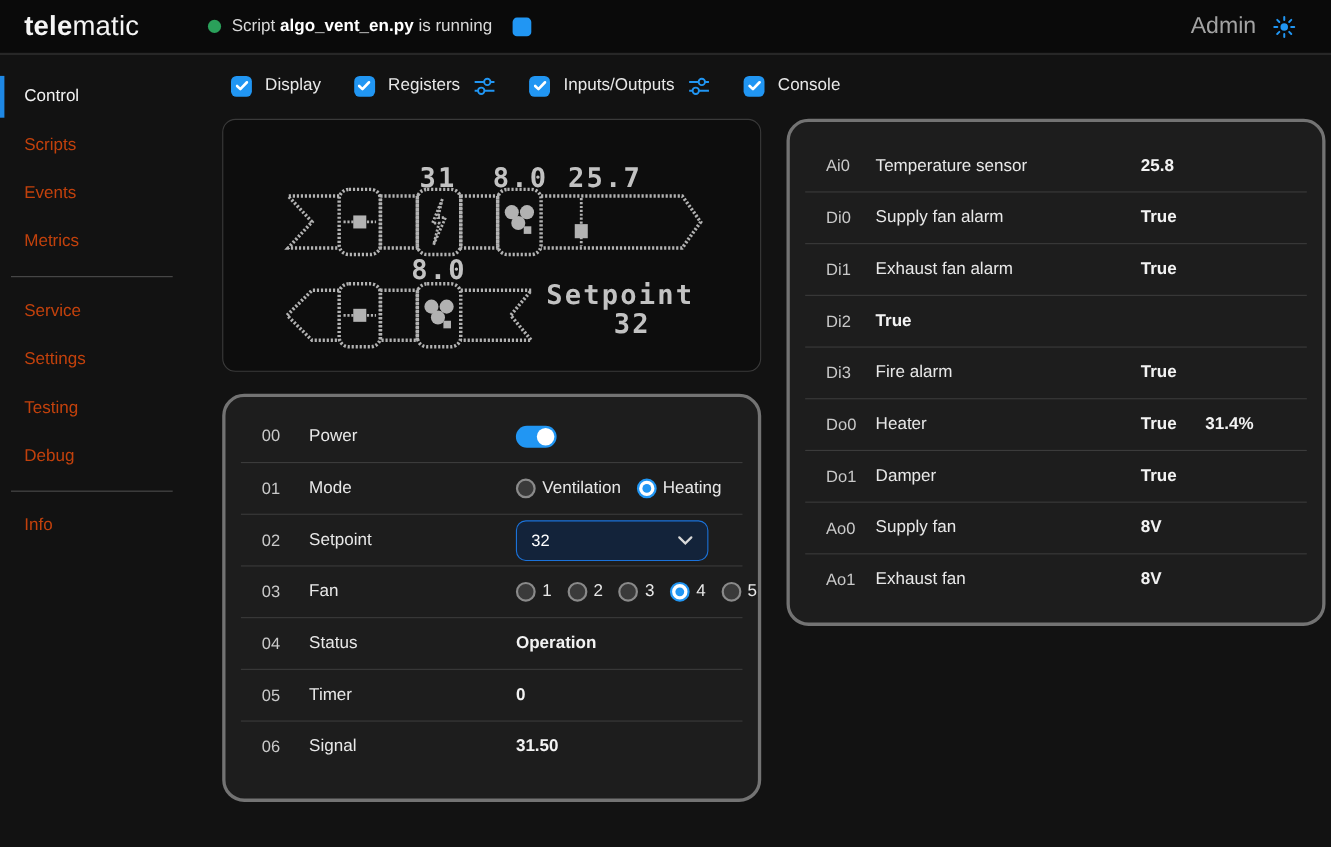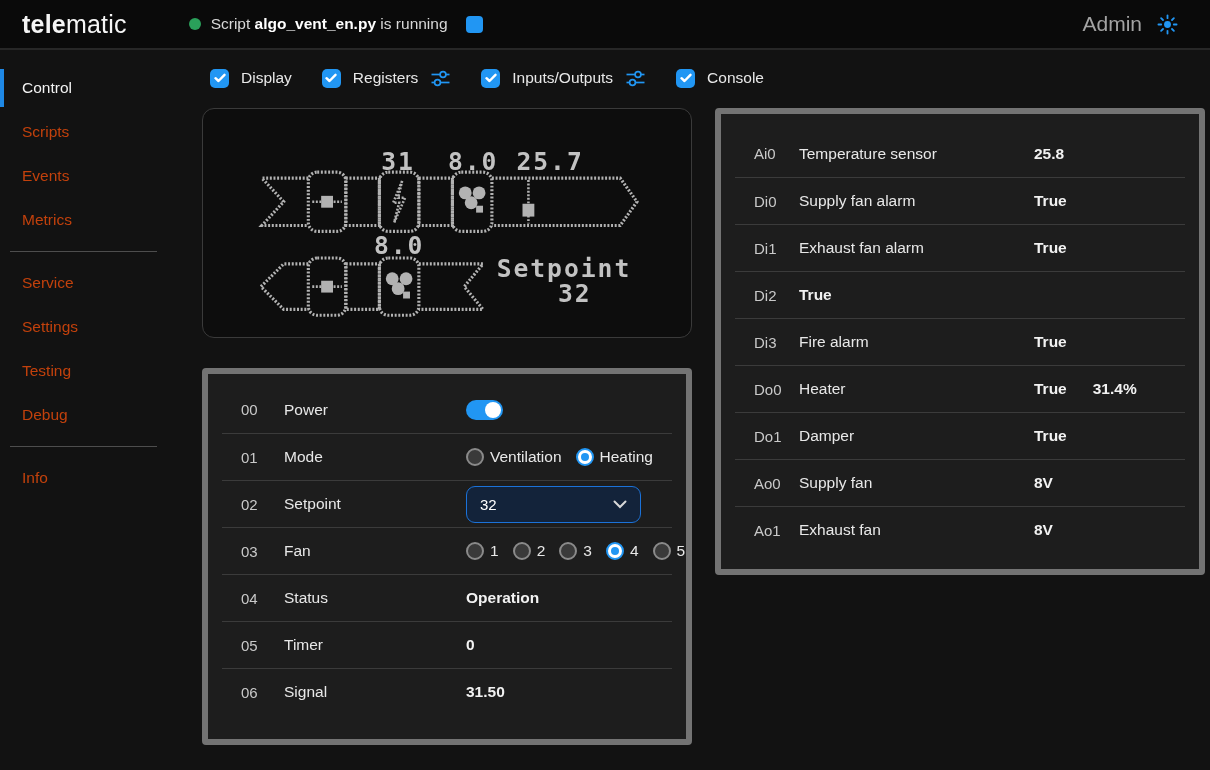--- a/index.html
+++ b/index.html
@@ -33,22 +33,22 @@
 
   
   .toggles-row { display:flex; align-items:center; gap:30px; margin-top:15px; height:26px; padding-left:8px; }
   .toggle-item { display:flex; align-items:center; gap:12px; font-size:15.5px; color:#e8e8e8; cursor:pointer; }
   .checkbox { width:19px; height:19px; border-radius:5px; background:#2196f3; display:inline-grid; place-items:center; cursor:pointer; }
   .cb-check { width:12px; height:10px; }
   .filter-svg { width:21px; height:21px; cursor:pointer; }
 
   
   .panels { display:flex; gap:23px; align-items:flex-start; margin-top:17px; }
-  .col-left { width:490px; display:flex; flex-direction:column; gap:30px; }
-  .card { background:#1d1d1d; border:6px solid #737373; border-radius:4px; }
+  .col-left { width:490px; display:flex; flex-direction:column; gap:20px; }
+  .card { background:#1d1d1d; border:3px solid #737373; border-radius:20px; }
   .display-panel { width:490px; height:230px; background:#0d0d0d; border:1.5px solid #3a3a3a; border-radius:12px; }
   .registers-panel { width:490px; padding:12px 14px 24px; }
   .io-panel { width:490px; padding:16px 14px; }
 
   .row { height:47px; display:flex; align-items:center; padding-left:19px; }
   .rows > .row + .row { border-top:1px solid #3b3b3b; }
   .reg-num { width:43px; font-size:15px; color:#c9c9c9; }
   .io-code { width:45px; font-size:15px; color:#c9c9c9; }
   .reg-label, .io-label { flex:1; font-size:15.5px; color:#e8e8e8; }
   .reg-control { width:206px; display:flex; align-items:center; }

